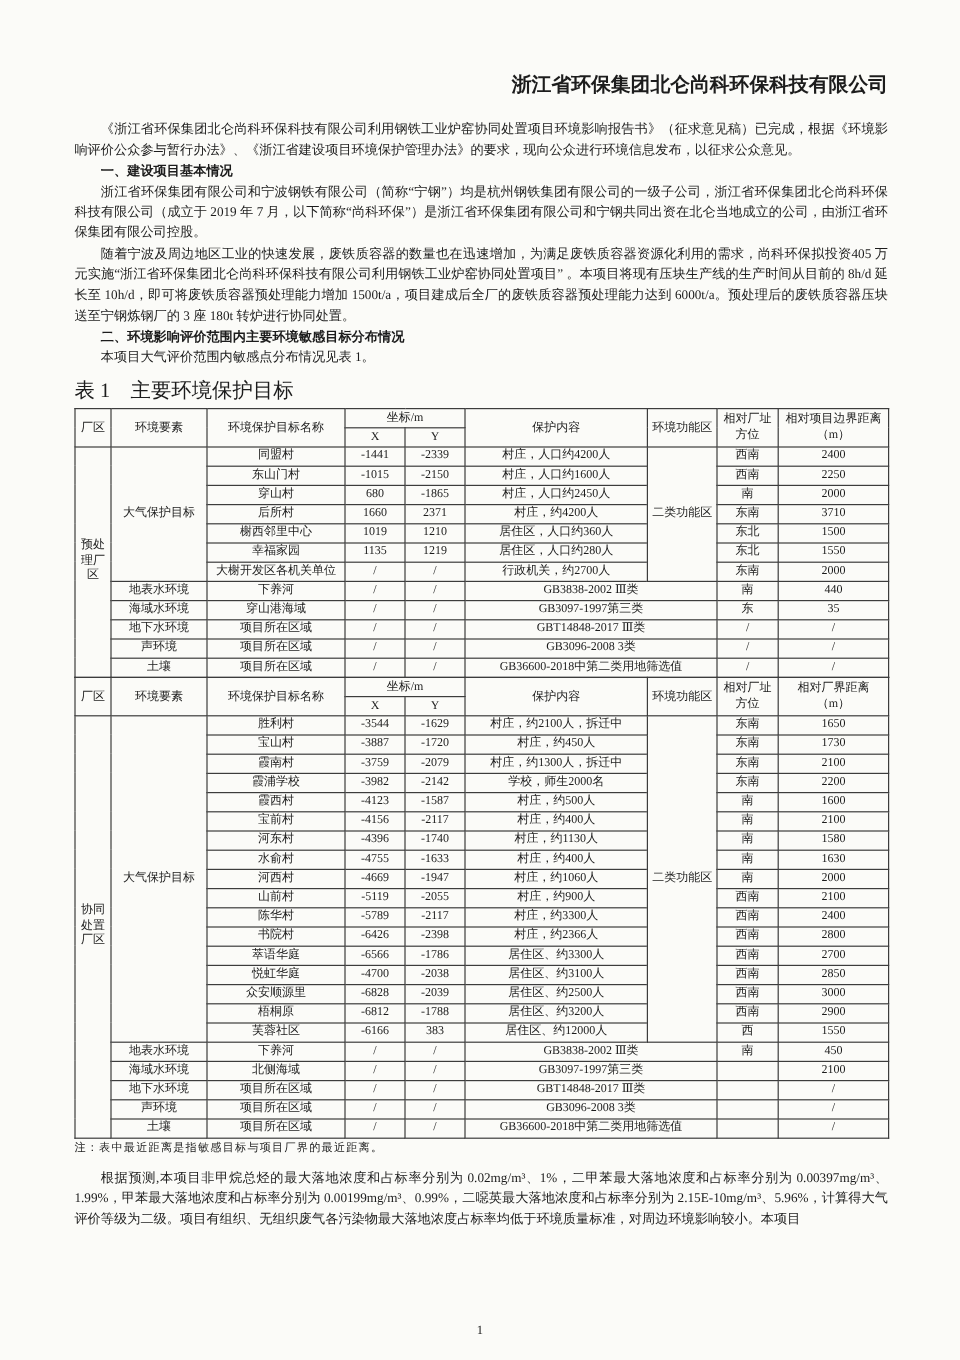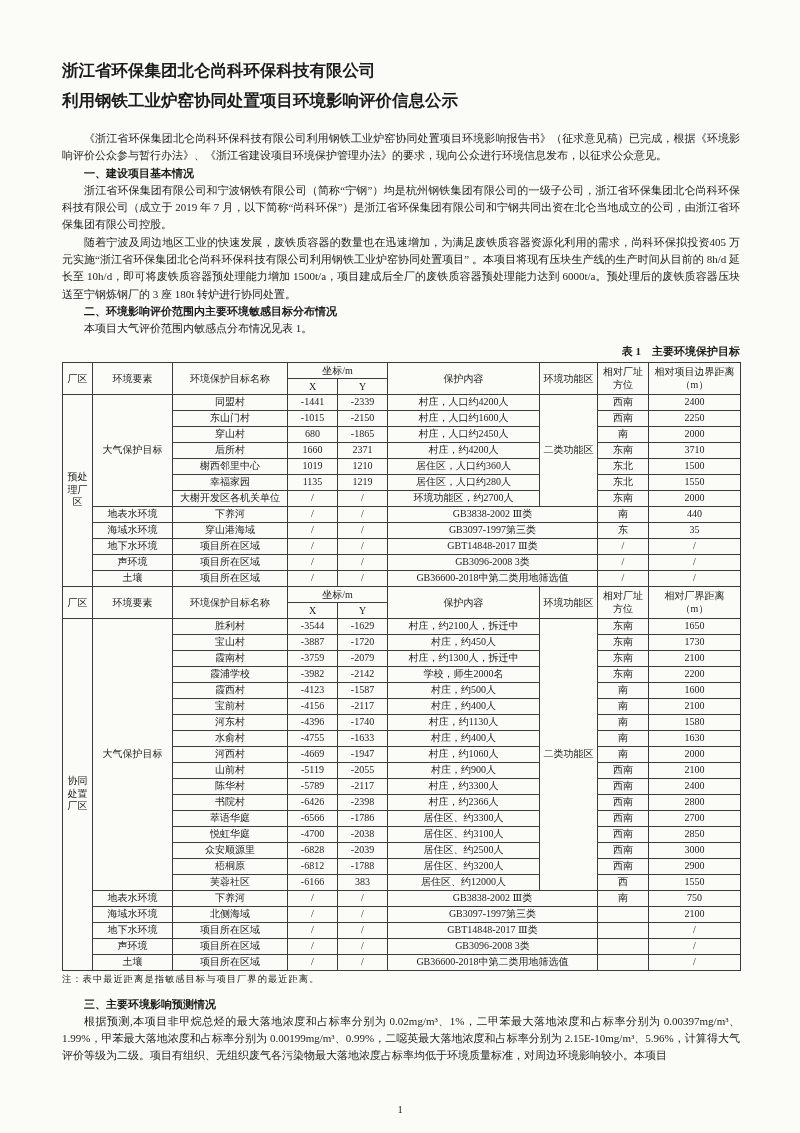--- a/index.html
+++ b/index.html
@@ -6,30 +6,30 @@
   html,body{margin:0;padding:0;}
   body{
     width:800px;height:1133px;
     background:#fbfbf8;
     font-family:"Liberation Serif","DejaVu Serif",serif;
     color:#1c1c1c;
     position:relative;
   }
   .page{padding:56px 60px 0 62px;}
   .doc-title{
-    text-align:left;font-weight:bold;font-size:16.5px;line-height:30px;margin:0;
+    text-align:right;font-weight:bold;font-size:16.5px;line-height:30px;margin:0;
   }
   .body-text{margin-top:14px;}
   .para{
     font-size:11px;line-height:17.3px;text-align:justify;
     text-indent:2em;margin:0;
   }
   .heading{font-weight:bold;}
   .tbl-caption{
-    text-align:right;font-weight:bold;font-size:11px;margin:6px 0 3px 0;
+    text-align:left;font-weight:normal;font-size:17px;margin:6px 0 3px 0;
   }
   table.env{
     border-collapse:collapse;width:678px;table-layout:fixed;
     font-size:10px;
   }
   table.env td{
     border:1px solid #3c3c3c;text-align:center;vertical-align:middle;
     padding:1px 2px;line-height:12.5px;word-break:break-all;
     height:13px;
   }
@@ -43,21 +43,20 @@
   }
   .spacer-sm{height:10px;}
 </style>
 </head>
 <body>
 
 <div class="page">
 
   <h1 class="doc-title">
     <span>浙江省环保集团北仑尚科环保科技有限公司</span><br>
-    <span>利用钢铁工业炉窑协同处置项目环境影响评价信息公示</span>
   </h1>
 
   <div class="body-text">
     <p class="para">《浙江省环保集团北仑尚科环保科技有限公司利用钢铁工业炉窑协同处置项目环境影响报告书》（征求意见稿）已完成，根据《环境影响评价公众参与暂行办法》、《浙江省建设项目环境保护管理办法》的要求，现向公众进行环境信息发布，以征求公众意见。</p>
     <p class="para heading">一、建设项目基本情况</p>
     <p class="para">浙江省环保集团有限公司和宁波钢铁有限公司（简称“宁钢”）均是杭州钢铁集团有限公司的一级子公司，浙江省环保集团北仑尚科环保科技有限公司（成立于 2019 年 7 月，以下简称“尚科环保”）是浙江省环保集团有限公司和宁钢共同出资在北仑当地成立的公司，由浙江省环保集团有限公司控股。</p>
     <p class="para">随着宁波及周边地区工业的快速发展，废铁质容器的数量也在迅速增加，为满足废铁质容器资源化利用的需求，尚科环保拟投资405 万元实施“浙江省环保集团北仑尚科环保科技有限公司利用钢铁工业炉窑协同处置项目” 。本项目将现有压块生产线的生产时间从目前的 8h/d 延长至 10h/d，即可将废铁质容器预处理能力增加 1500t/a，项目建成后全厂的废铁质容器预处理能力达到 6000t/a。预处理后的废铁质容器压块送至宁钢炼钢厂的 3 座 180t 转炉进行协同处置。</p>
     <p class="para heading">二、环境影响评价范围内主要环境敏感目标分布情况</p>
     <p class="para">本项目大气评价范围内敏感点分布情况见表 1。</p>
   </div>
@@ -139,21 +138,21 @@
           <td>1135</td>
           <td>1219</td>
           <td>居住区，人口约280人</td>
           <td>东北</td>
           <td>1550</td>
         </tr>
         <tr>
           <td>大榭开发区各机关单位</td>
           <td>/</td>
           <td>/</td>
-          <td>环境功能区，约2700人</td>
+          <td>行政机关，约2700人</td>
           <td>东南</td>
           <td>2000</td>
         </tr>
         <tr>
           <td>地表水环境</td>
           <td>下养河</td>
           <td>/</td>
           <td>/</td>
           <td colspan="2">GB3838-2002 Ⅲ类</td>
           <td>南</td>
@@ -364,21 +363,21 @@
           <td>西</td>
           <td>1550</td>
         </tr>
         <tr>
           <td>地表水环境</td>
           <td>下养河</td>
           <td>/</td>
           <td>/</td>
           <td colspan="2">GB3838-2002 Ⅲ类</td>
           <td>南</td>
-          <td>750</td>
+          <td>450</td>
         </tr>
         <tr>
           <td>海域水环境</td>
           <td>北侧海域</td>
           <td>/</td>
           <td>/</td>
           <td colspan="2">GB3097-1997第三类</td>
           <td></td>
           <td>2100</td>
         </tr>
@@ -410,19 +409,18 @@
           <td>/</td>
         </tr>
       </tbody>
   </table>
 
   <p class="tbl-note">注：表中最近距离是指敏感目标与项目厂界的最近距离。</p>
 
   <div class="spacer-sm"></div>
 
   <div>
-    <p class="para heading">三、主要环境影响预测情况</p>
     <p class="para">根据预测,本项目非甲烷总烃的最大落地浓度和占标率分别为 0.02mg/m³、1%，二甲苯最大落地浓度和占标率分别为 0.00397mg/m³、1.99%，甲苯最大落地浓度和占标率分别为 0.00199mg/m³、0.99%，二噁英最大落地浓度和占标率分别为 2.15E-10mg/m³、5.96%，计算得大气评价等级为二级。项目有组织、无组织废气各污染物最大落地浓度占标率均低于环境质量标准，对周边环境影响较小。本项目</p>
   </div>
 
 </div>
 
 <div class="page-number">1</div>
 
 </body></html>

